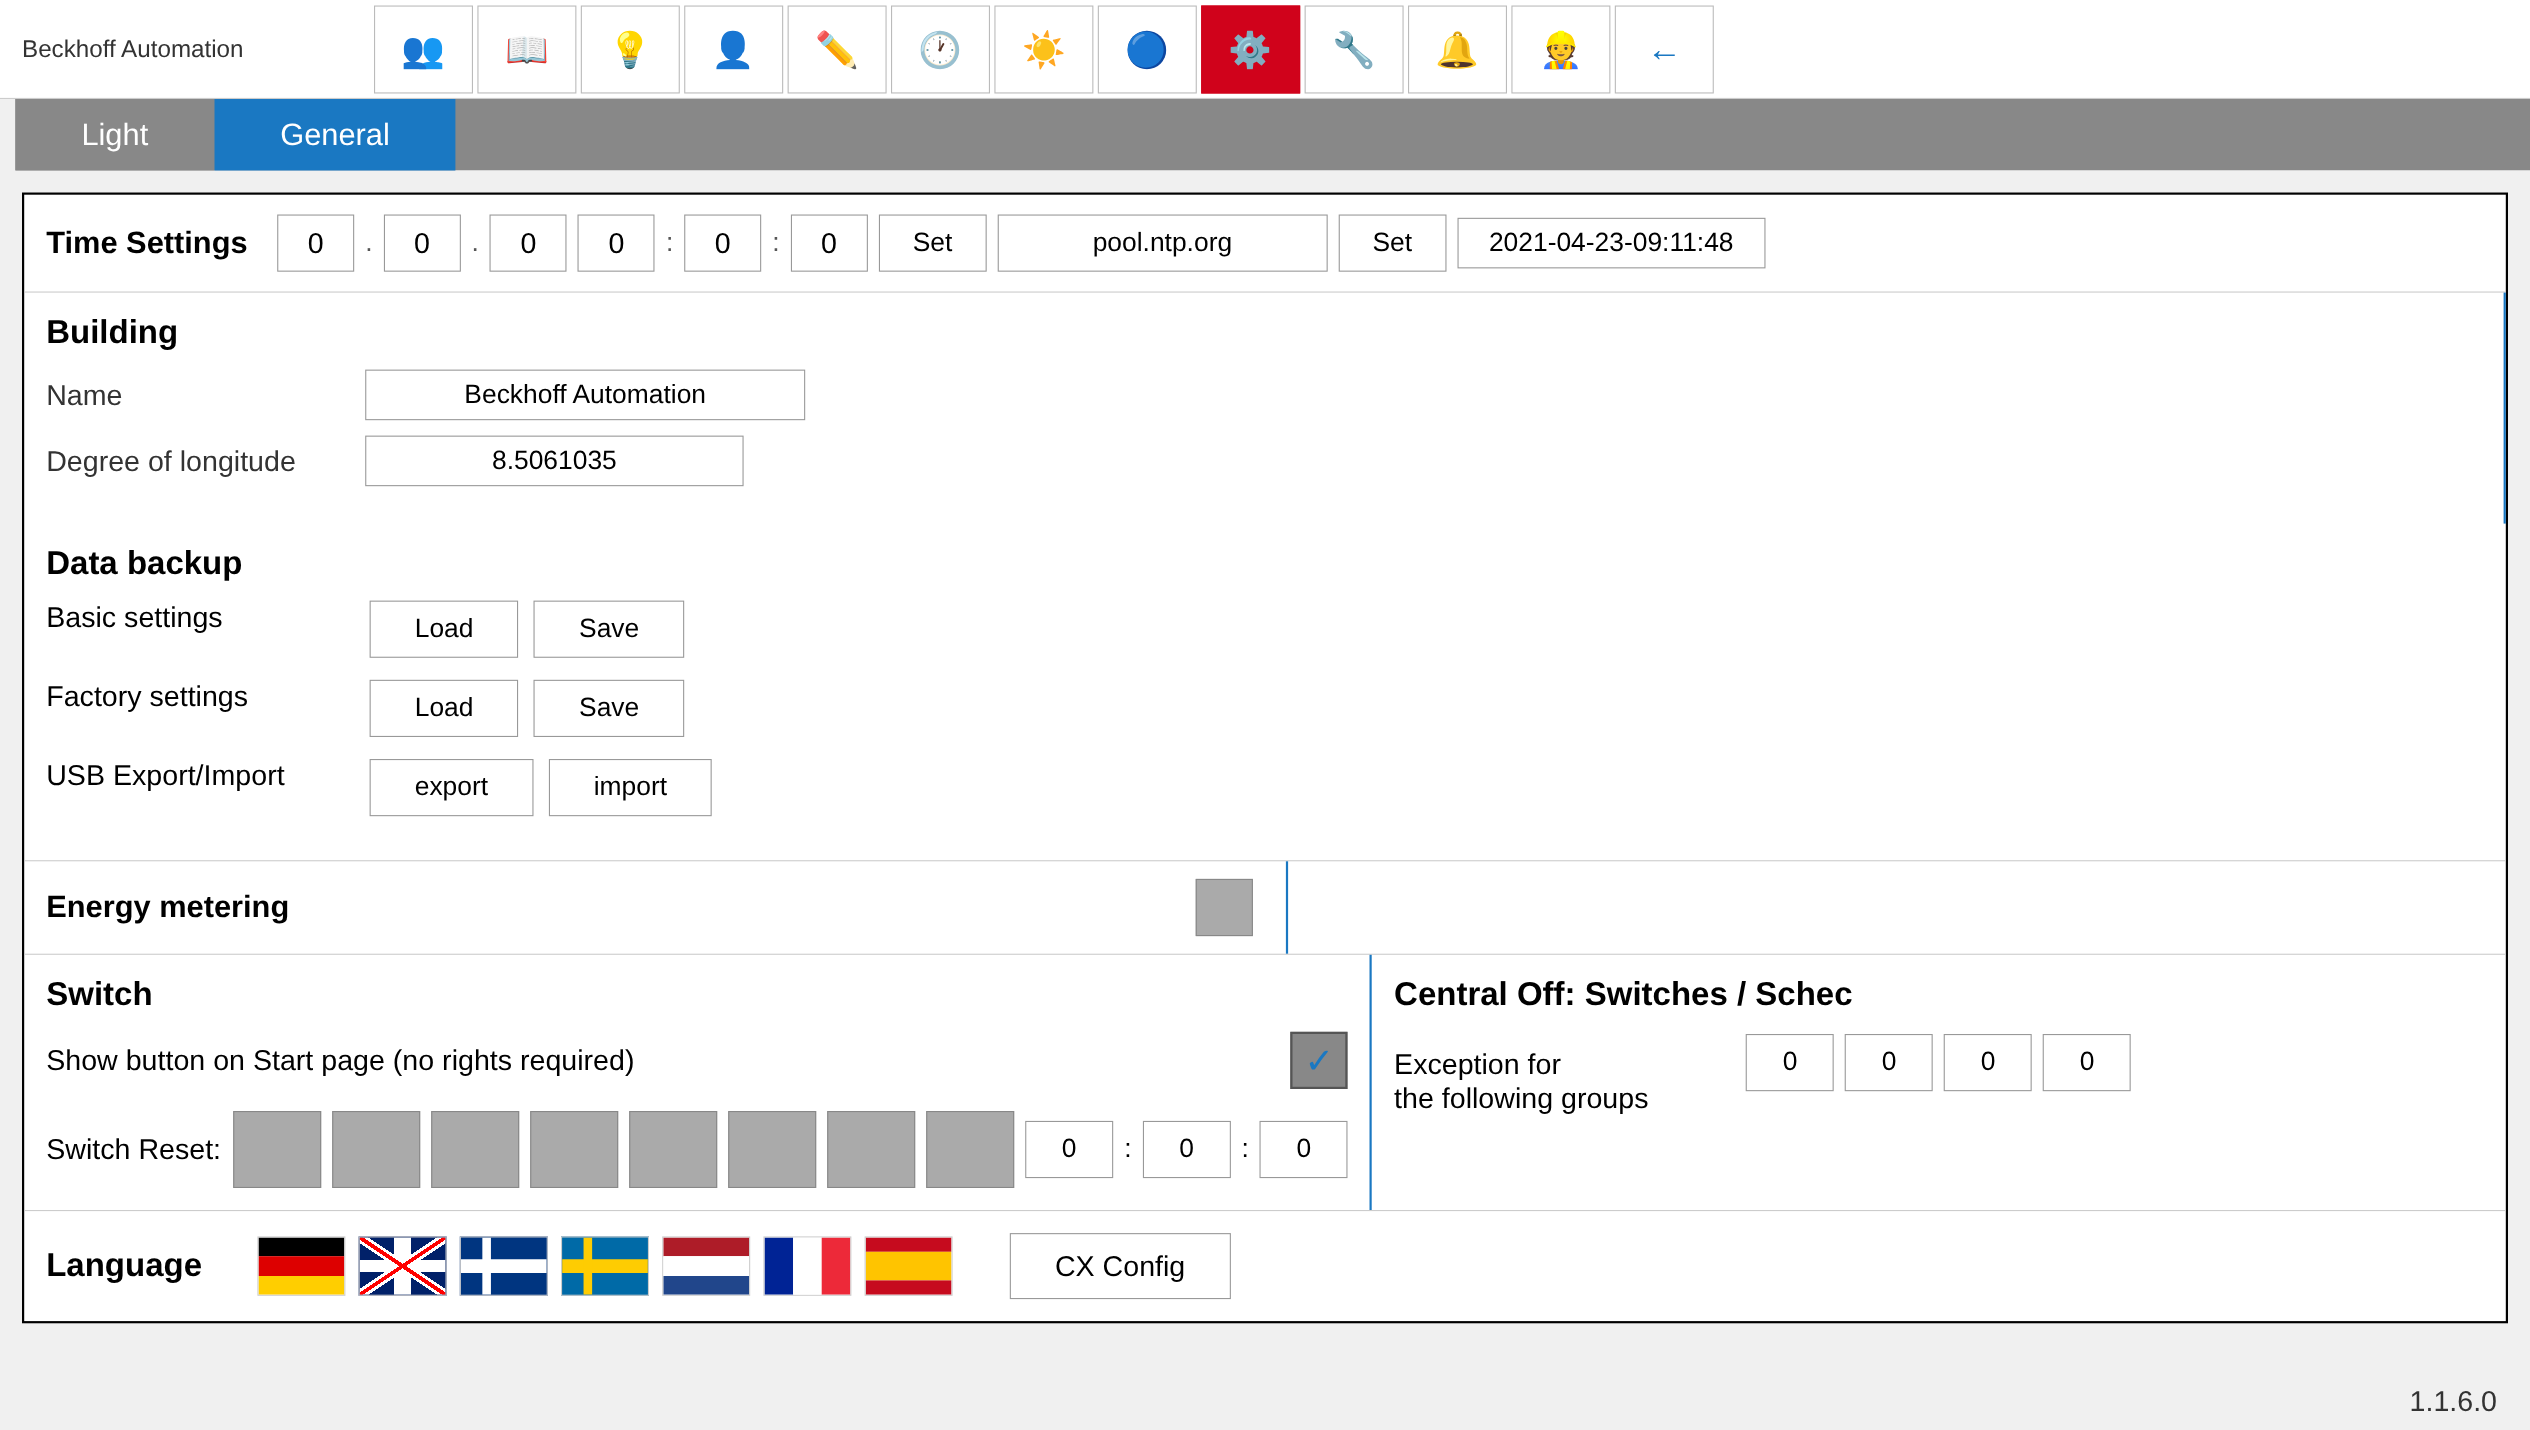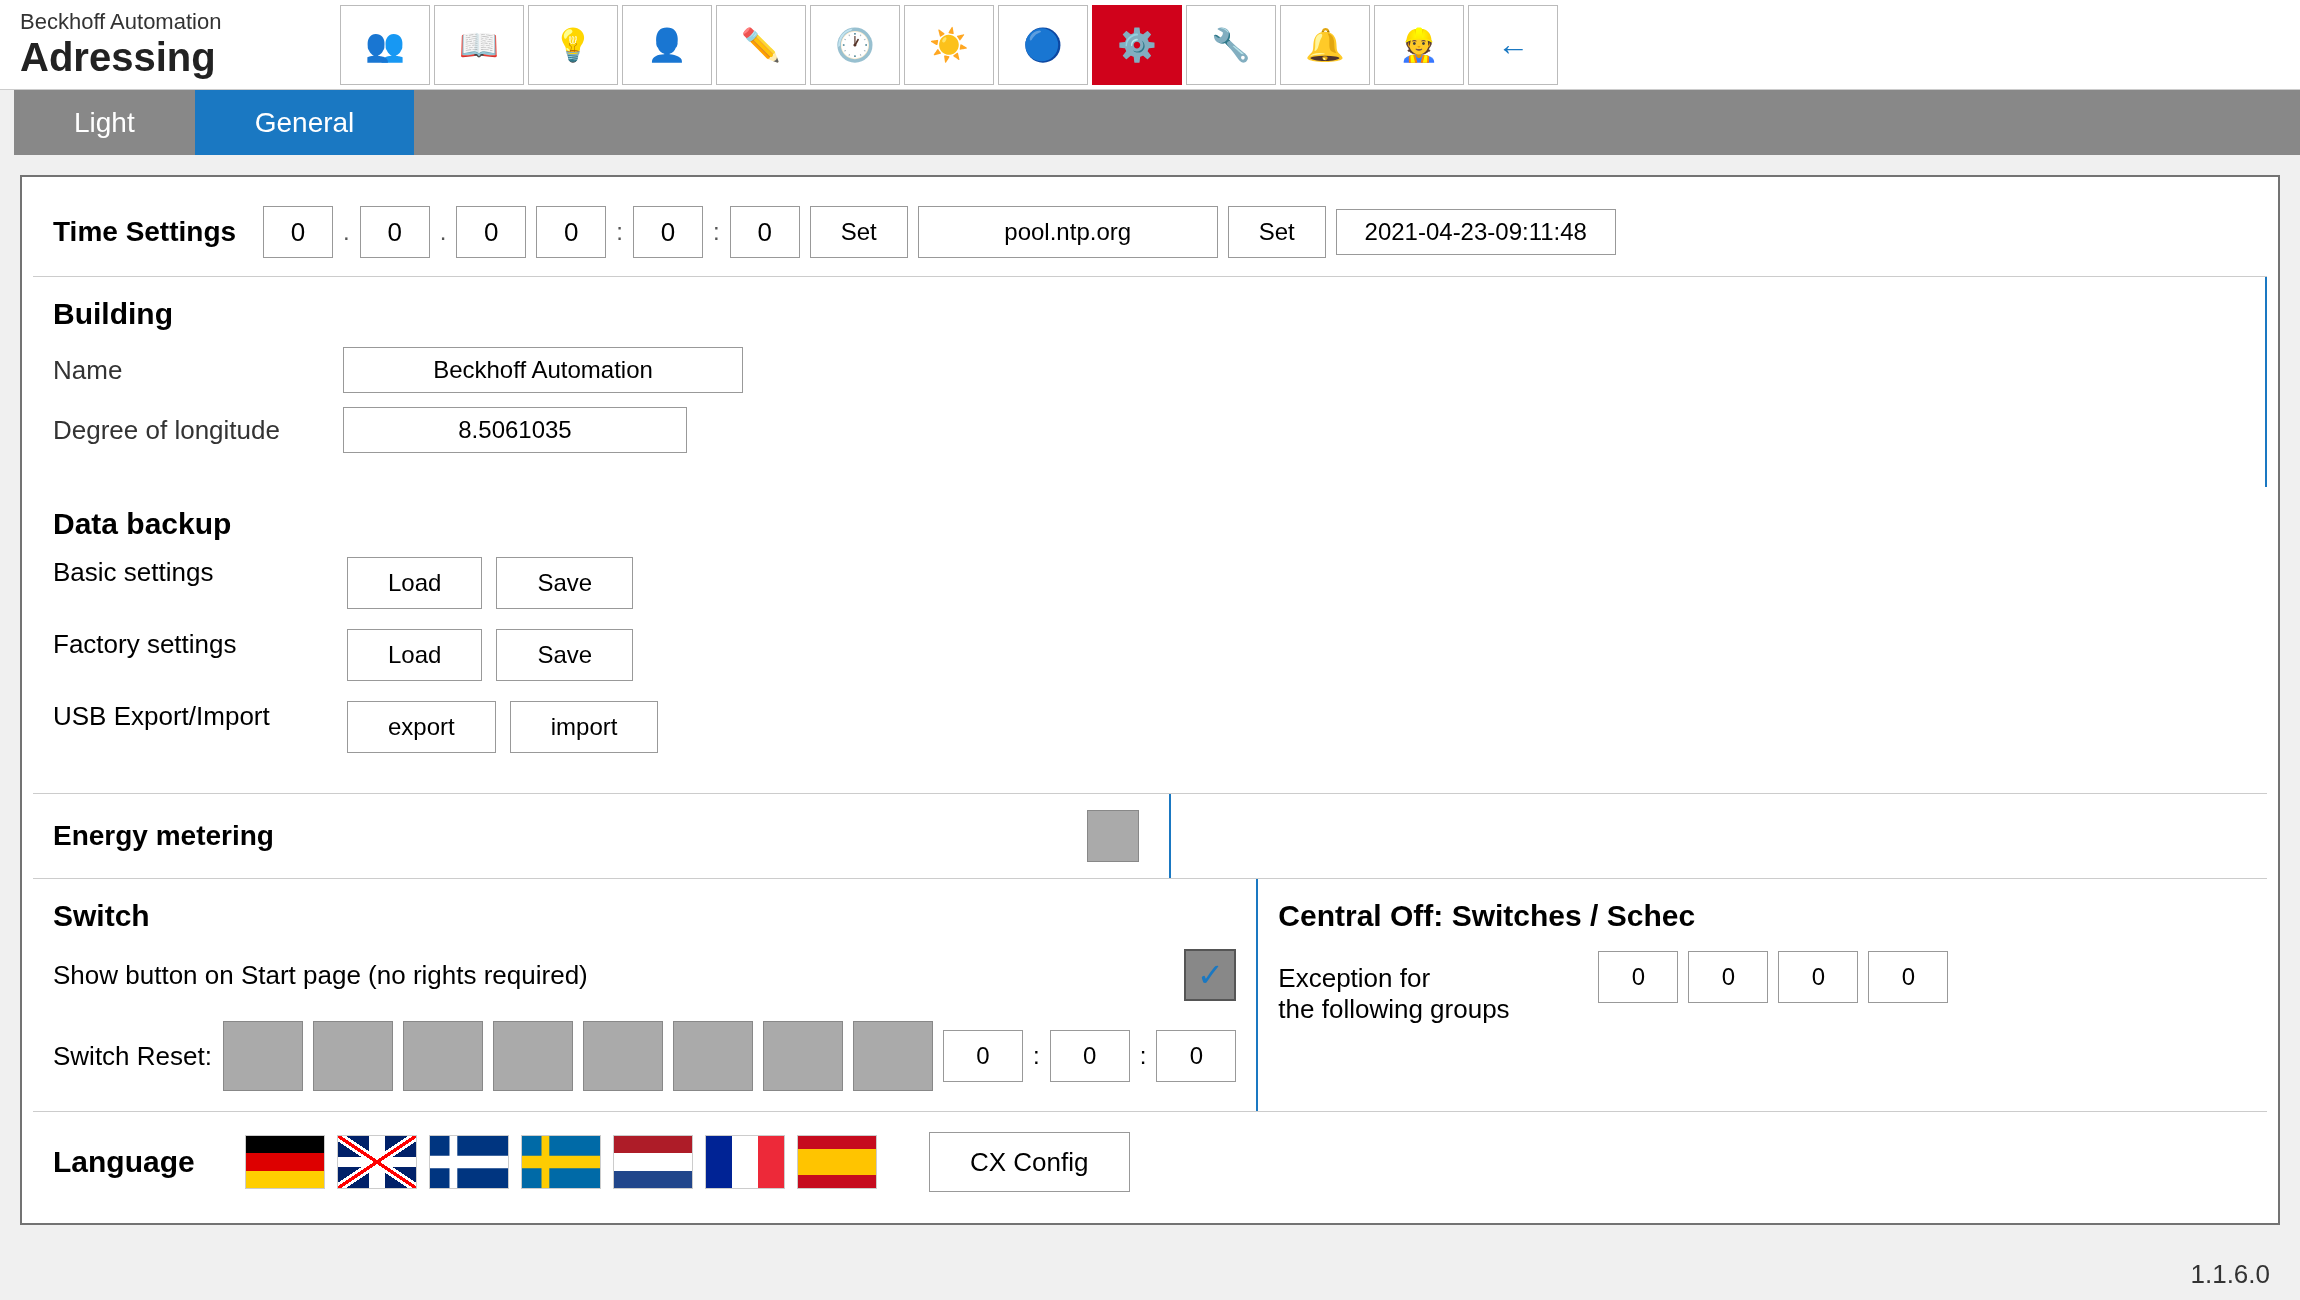--- a/index.html
+++ b/index.html
@@ -15,21 +15,21 @@
     .nav-icon-btn.active { background: #d0021b; color: #fff; border-color: #d0021b; }
 
     
     .tabs { display: flex; background: #888; height: 65px; align-items: stretch; margin-left: 14px; }
     .tab { padding: 0 60px; display: flex; align-items: center; cursor: pointer; font-size: 28px; color: #fff; }
     .tab.active { background: #1a78c2; color: #fff; }
     .tab.inactive { background: #888; color: #fff; }
 
     
     .main { padding: 20px; background: #f0f0f0; height: calc(1300px - 90px - 65px); overflow: auto; }
-    .content-box { border: 2px solid #737373; background: #fff; padding: 11px; }
+    .content-box { border: 2px solid #000000; background: #fff; padding: 0; }
 
     
     .time-settings-row { display: flex; align-items: center; padding: 18px 20px; border-bottom: 1px solid #ccc; gap: 10px; }
     .time-label { font-weight: bold; font-size: 28px; min-width: 200px; }
     .time-input { width: 70px; height: 52px; border: 1px solid #999; text-align: center; font-size: 26px; padding: 4px; }
     .time-sep { font-size: 24px; color: #555; }
     .set-btn { height: 52px; padding: 0 30px; border: 1px solid #999; background: #fff; font-size: 24px; cursor: pointer; }
     .ntp-input { width: 300px; height: 52px; border: 1px solid #999; text-align: center; font-size: 24px; padding: 4px; }
     .datetime-display { border: 1px solid #999; padding: 8px 20px; font-size: 24px; min-width: 280px; text-align: center; }
 
@@ -106,21 +106,20 @@
     .flag-es .e1 { height: 25%; background: #c60b1e; }
     .flag-es .e2 { height: 50%; background: #ffc400; }
     .flag-es .e3 { height: 25%; background: #c60b1e; }
   </style>
 </head>
 <body>
 
 <div class="header">
   <div class="brand">
     <span class="brand-name">Beckhoff Automation</span>
-    <span class="brand-title">Adressing</span>
   </div>
   <div class="nav-icons">
 
   <div class="nav-icon-btn">👥</div>
       <div class="nav-icon-btn">📖</div>
       <div class="nav-icon-btn">💡</div>
       <div class="nav-icon-btn">👤</div>
       <div class="nav-icon-btn">✏️</div>
       <div class="nav-icon-btn">🕐</div>
       <div class="nav-icon-btn">☀️</div>

